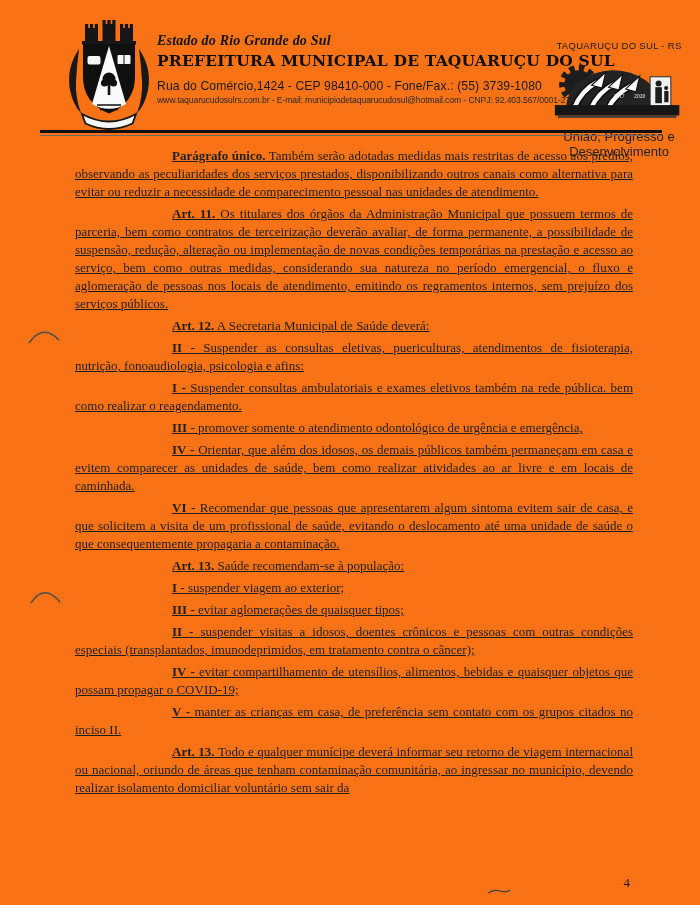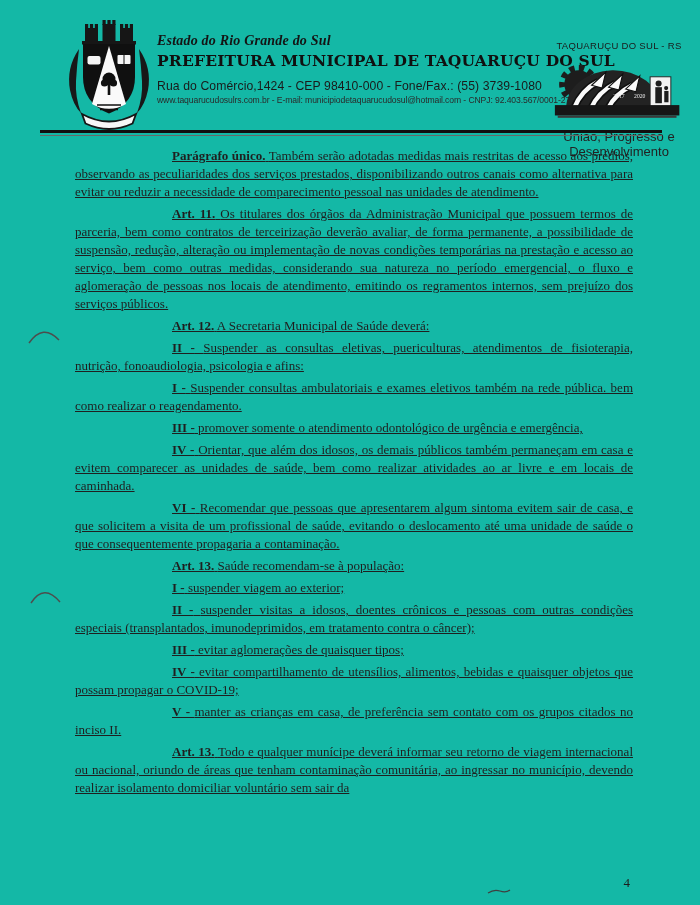--- a/index.html
+++ b/index.html
@@ -1,18 +1,18 @@
 <!DOCTYPE html>
 <html lang="pt"><head>
 <meta charset="utf-8">
 <style>
   html,body { margin:0; padding:0; background:#ffffff; }
   .page {
     position:relative; width:700px; height:905px;
-    background:#14b8a6; overflow:hidden; color:#1e1e1e;
+    background:#f97316; overflow:hidden; color:#1e1e1e;
     font-family:"Liberation Serif", serif;
   }
   
   .crest { position:absolute; left:58px; top:15px; width:102px; height:122px; }
   .head-center { position:absolute; left:157px; top:33px; width:395px; }
   .head-state {
     font-family:"Liberation Serif",serif; font-style:italic; font-weight:bold;
     font-size:14px; letter-spacing:.2px; color:#141414;
   }
   .head-title {
@@ -133,22 +133,22 @@
     <p><b>Parágrafo único.</b> <span>Também serão adotadas medidas mais restritas de acesso aos prédios, observando as peculiaridades dos serviços prestados, disponibilizando outros canais como alternativa para evitar ou reduzir a necessidade de comparecimento pessoal nas unidades de atendimento.</span></p>
     <p><b>Art. 11.</b> <span>Os titulares dos órgãos da Administração Municipal que possuem termos de parceria, bem como contratos de terceirização deverão avaliar, de forma permanente, a possibilidade de suspensão, redução, alteração ou implementação de novas condições temporárias na prestação e acesso ao serviço, bem como outras medidas, considerando sua natureza no período emergencial, o fluxo e aglomeração de pessoas nos locais de atendimento, emitindo os regramentos internos, sem prejuízo dos serviços públicos.</span></p>
     <p><b>Art. 12.</b> <span>A Secretaria Municipal de Saúde deverá:</span></p>
     <p><b>II -</b> <span>Suspender as consultas eletivas, puericulturas, atendimentos de fisioterapia, nutrição, fonoaudiologia, psicologia e afins:</span></p>
     <p><b>I -</b> <span>Suspender consultas ambulatoriais e exames eletivos também na rede pública. bem como realizar o reagendamento.</span></p>
     <p><b>III -</b> <span>promover somente o atendimento odontológico de urgência e emergência,</span></p>
     <p><b>IV -</b> <span>Orientar, que além dos idosos, os demais públicos também permaneçam em casa e evitem comparecer as unidades de saúde, bem como realizar atividades ao ar livre e em locais de caminhada.</span></p>
     <p><b>VI -</b> <span>Recomendar que pessoas que apresentarem algum sintoma evitem sair de casa, e que solicitem a visita de um profissional de saúde, evitando o deslocamento até uma unidade de saúde o que consequentemente propagaria a contaminação.</span></p>
     <p><b>Art. 13.</b> <span>Saúde recomendam-se à população:</span></p>
     <p><b>I -</b> <span>suspender viagem ao exterior;</span></p>
+    <p><b>III -</b> <span>evitar aglomerações de quaisquer tipos;</span></p>
     <p><b>II -</b> <span>suspender visitas a idosos, doentes crônicos e pessoas com outras condições especiais (transplantados, imunodeprimidos, em tratamento contra o câncer);</span></p>
-    <p><b>III -</b> <span>evitar aglomerações de quaisquer tipos;</span></p>
     <p><b>IV -</b> <span>evitar compartilhamento de utensílios, alimentos, bebidas e quaisquer objetos que possam propagar o COVID-19;</span></p>
     <p><b>V -</b> <span>manter as crianças em casa, de preferência sem contato com os grupos citados no inciso II.</span></p>
     <p><b>Art. 13.</b> <span>Todo e qualquer munícipe deverá informar seu retorno de viagem internacional ou nacional, oriundo de áreas que tenham contaminação comunitária, ao ingressar no município, devendo realizar isolamento domiciliar voluntário sem sair da</span></p>
   </main>
 
   <svg class="pen-arc-1" width="36" height="20" aria-hidden="true">
     <path d="M3,17 Q17,-3 33,14" stroke="#4d4d4d" stroke-width="1.5" fill="none"></path>
   </svg>
   <svg class="pen-arc-2" width="36" height="20" aria-hidden="true">
     <path d="M3,16 Q16,-4 32,15" stroke="#4d4d4d" stroke-width="1.5" fill="none"></path>

